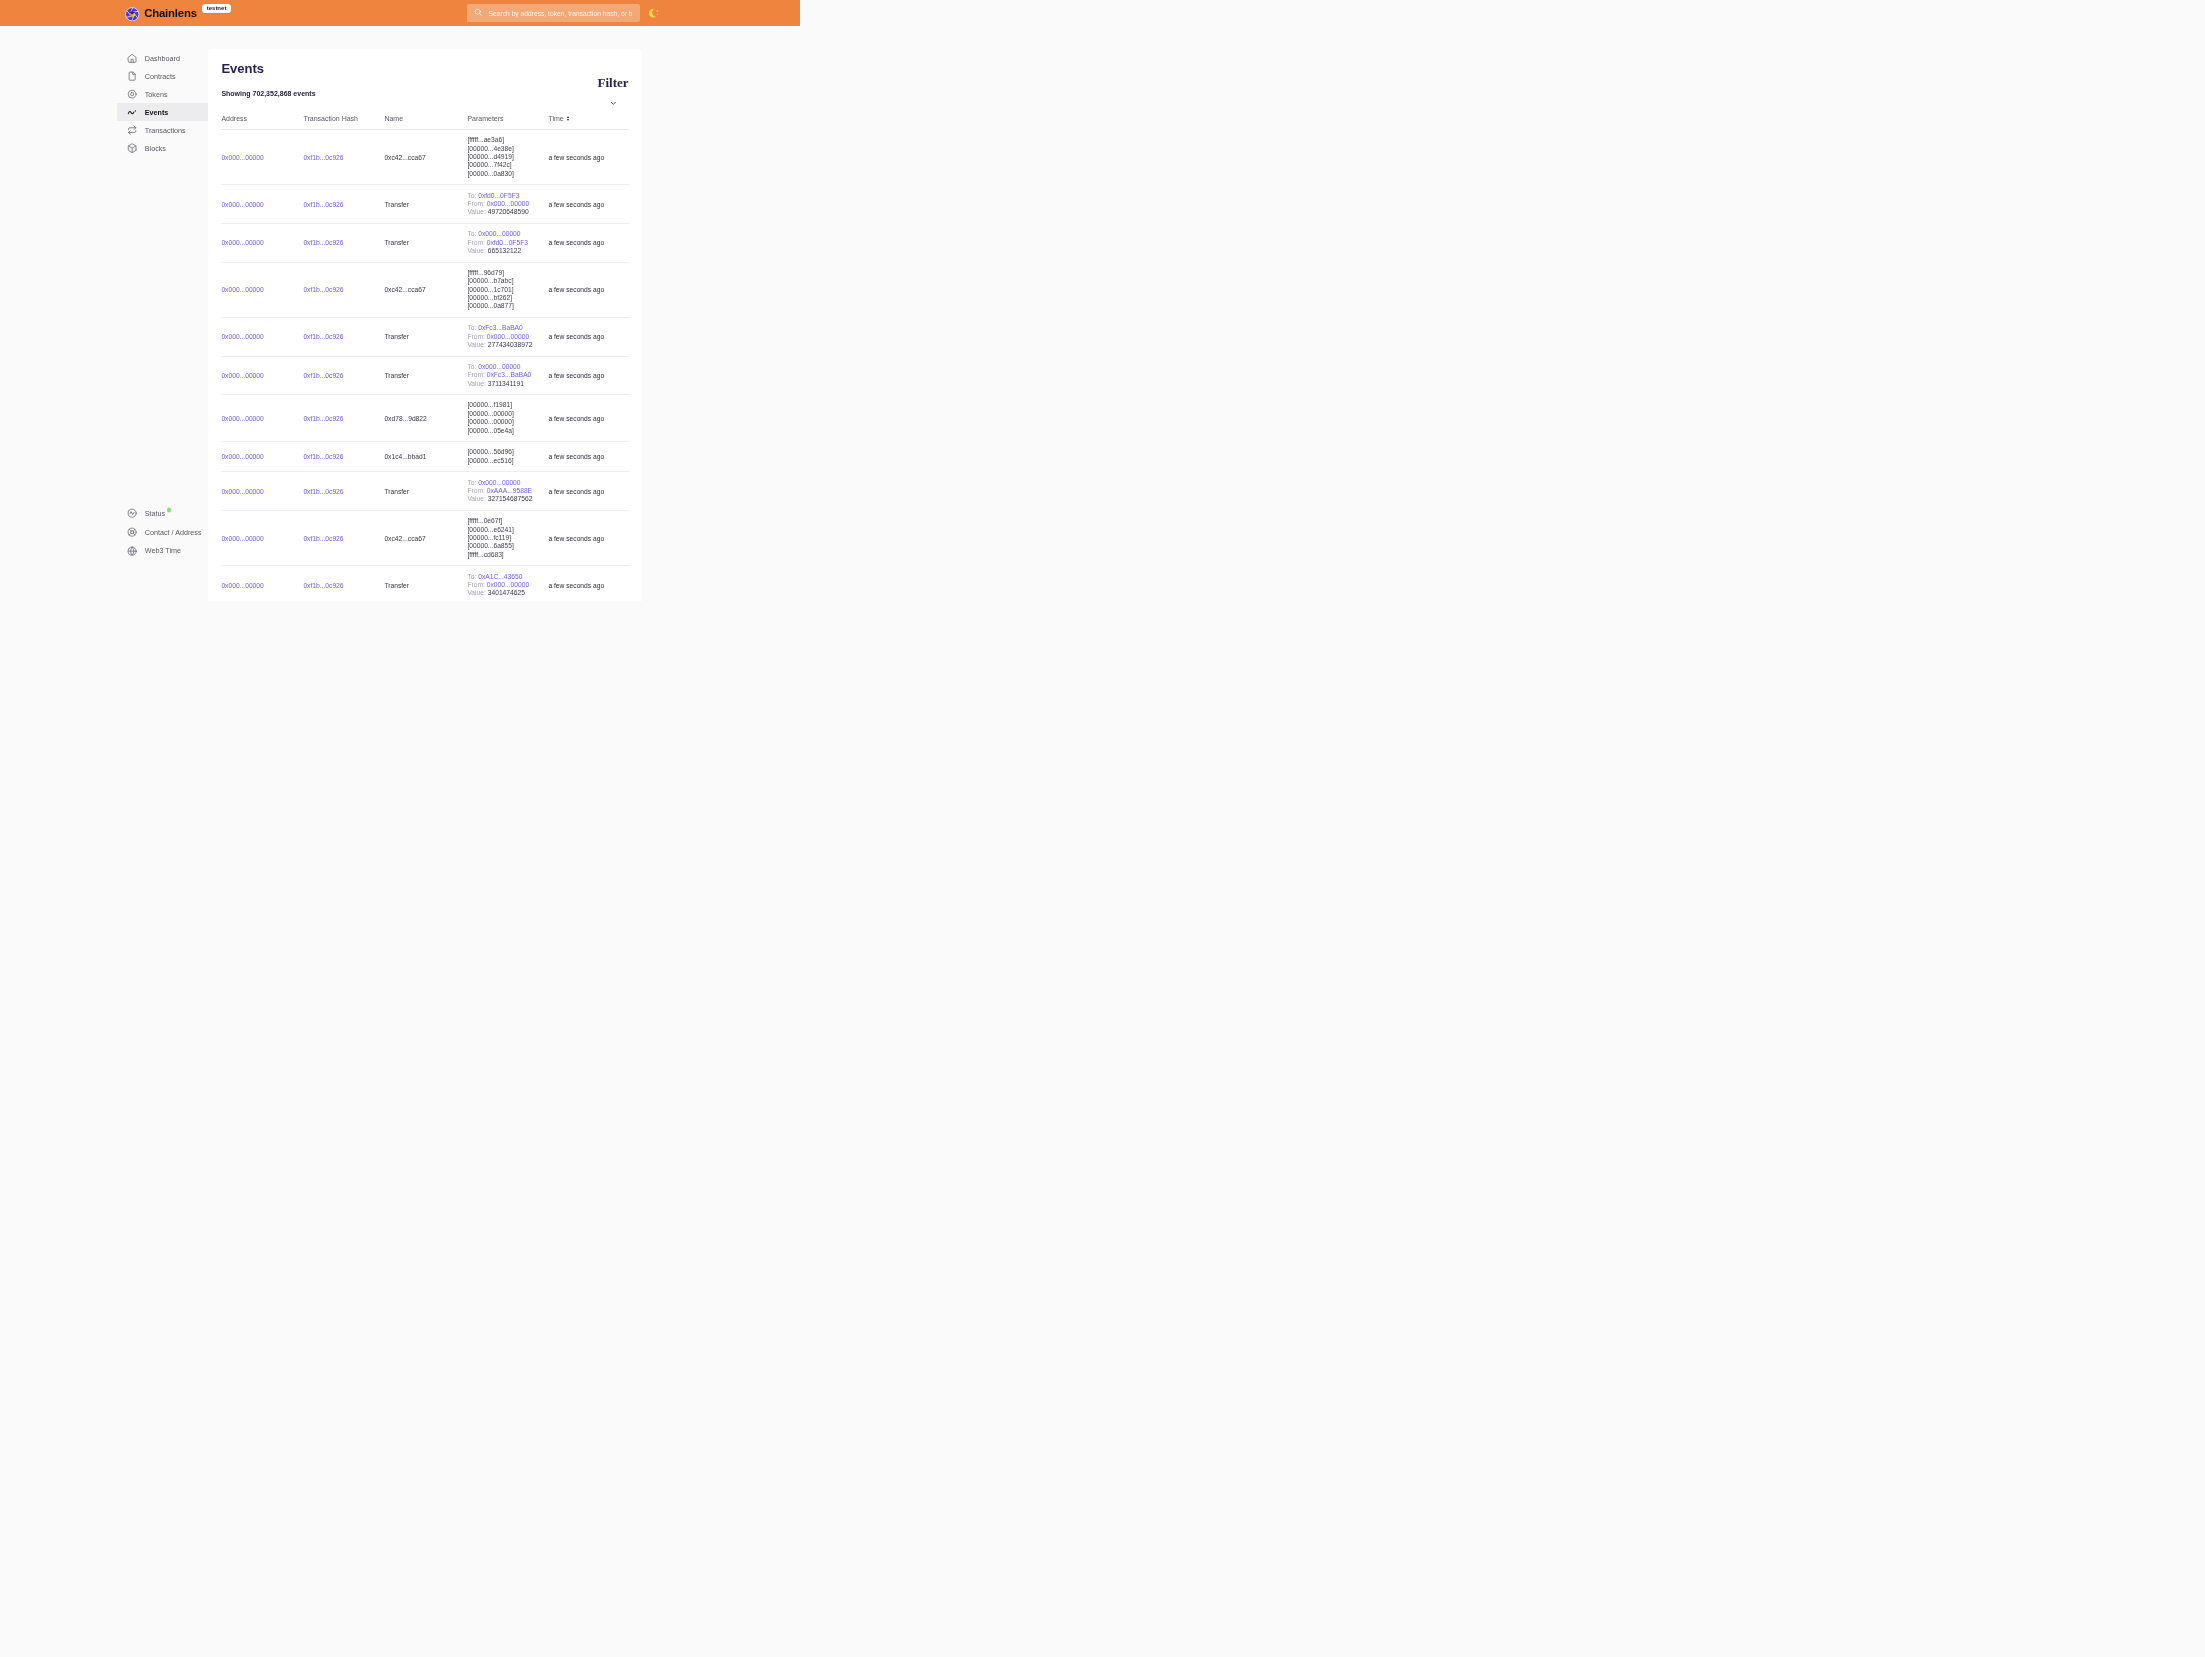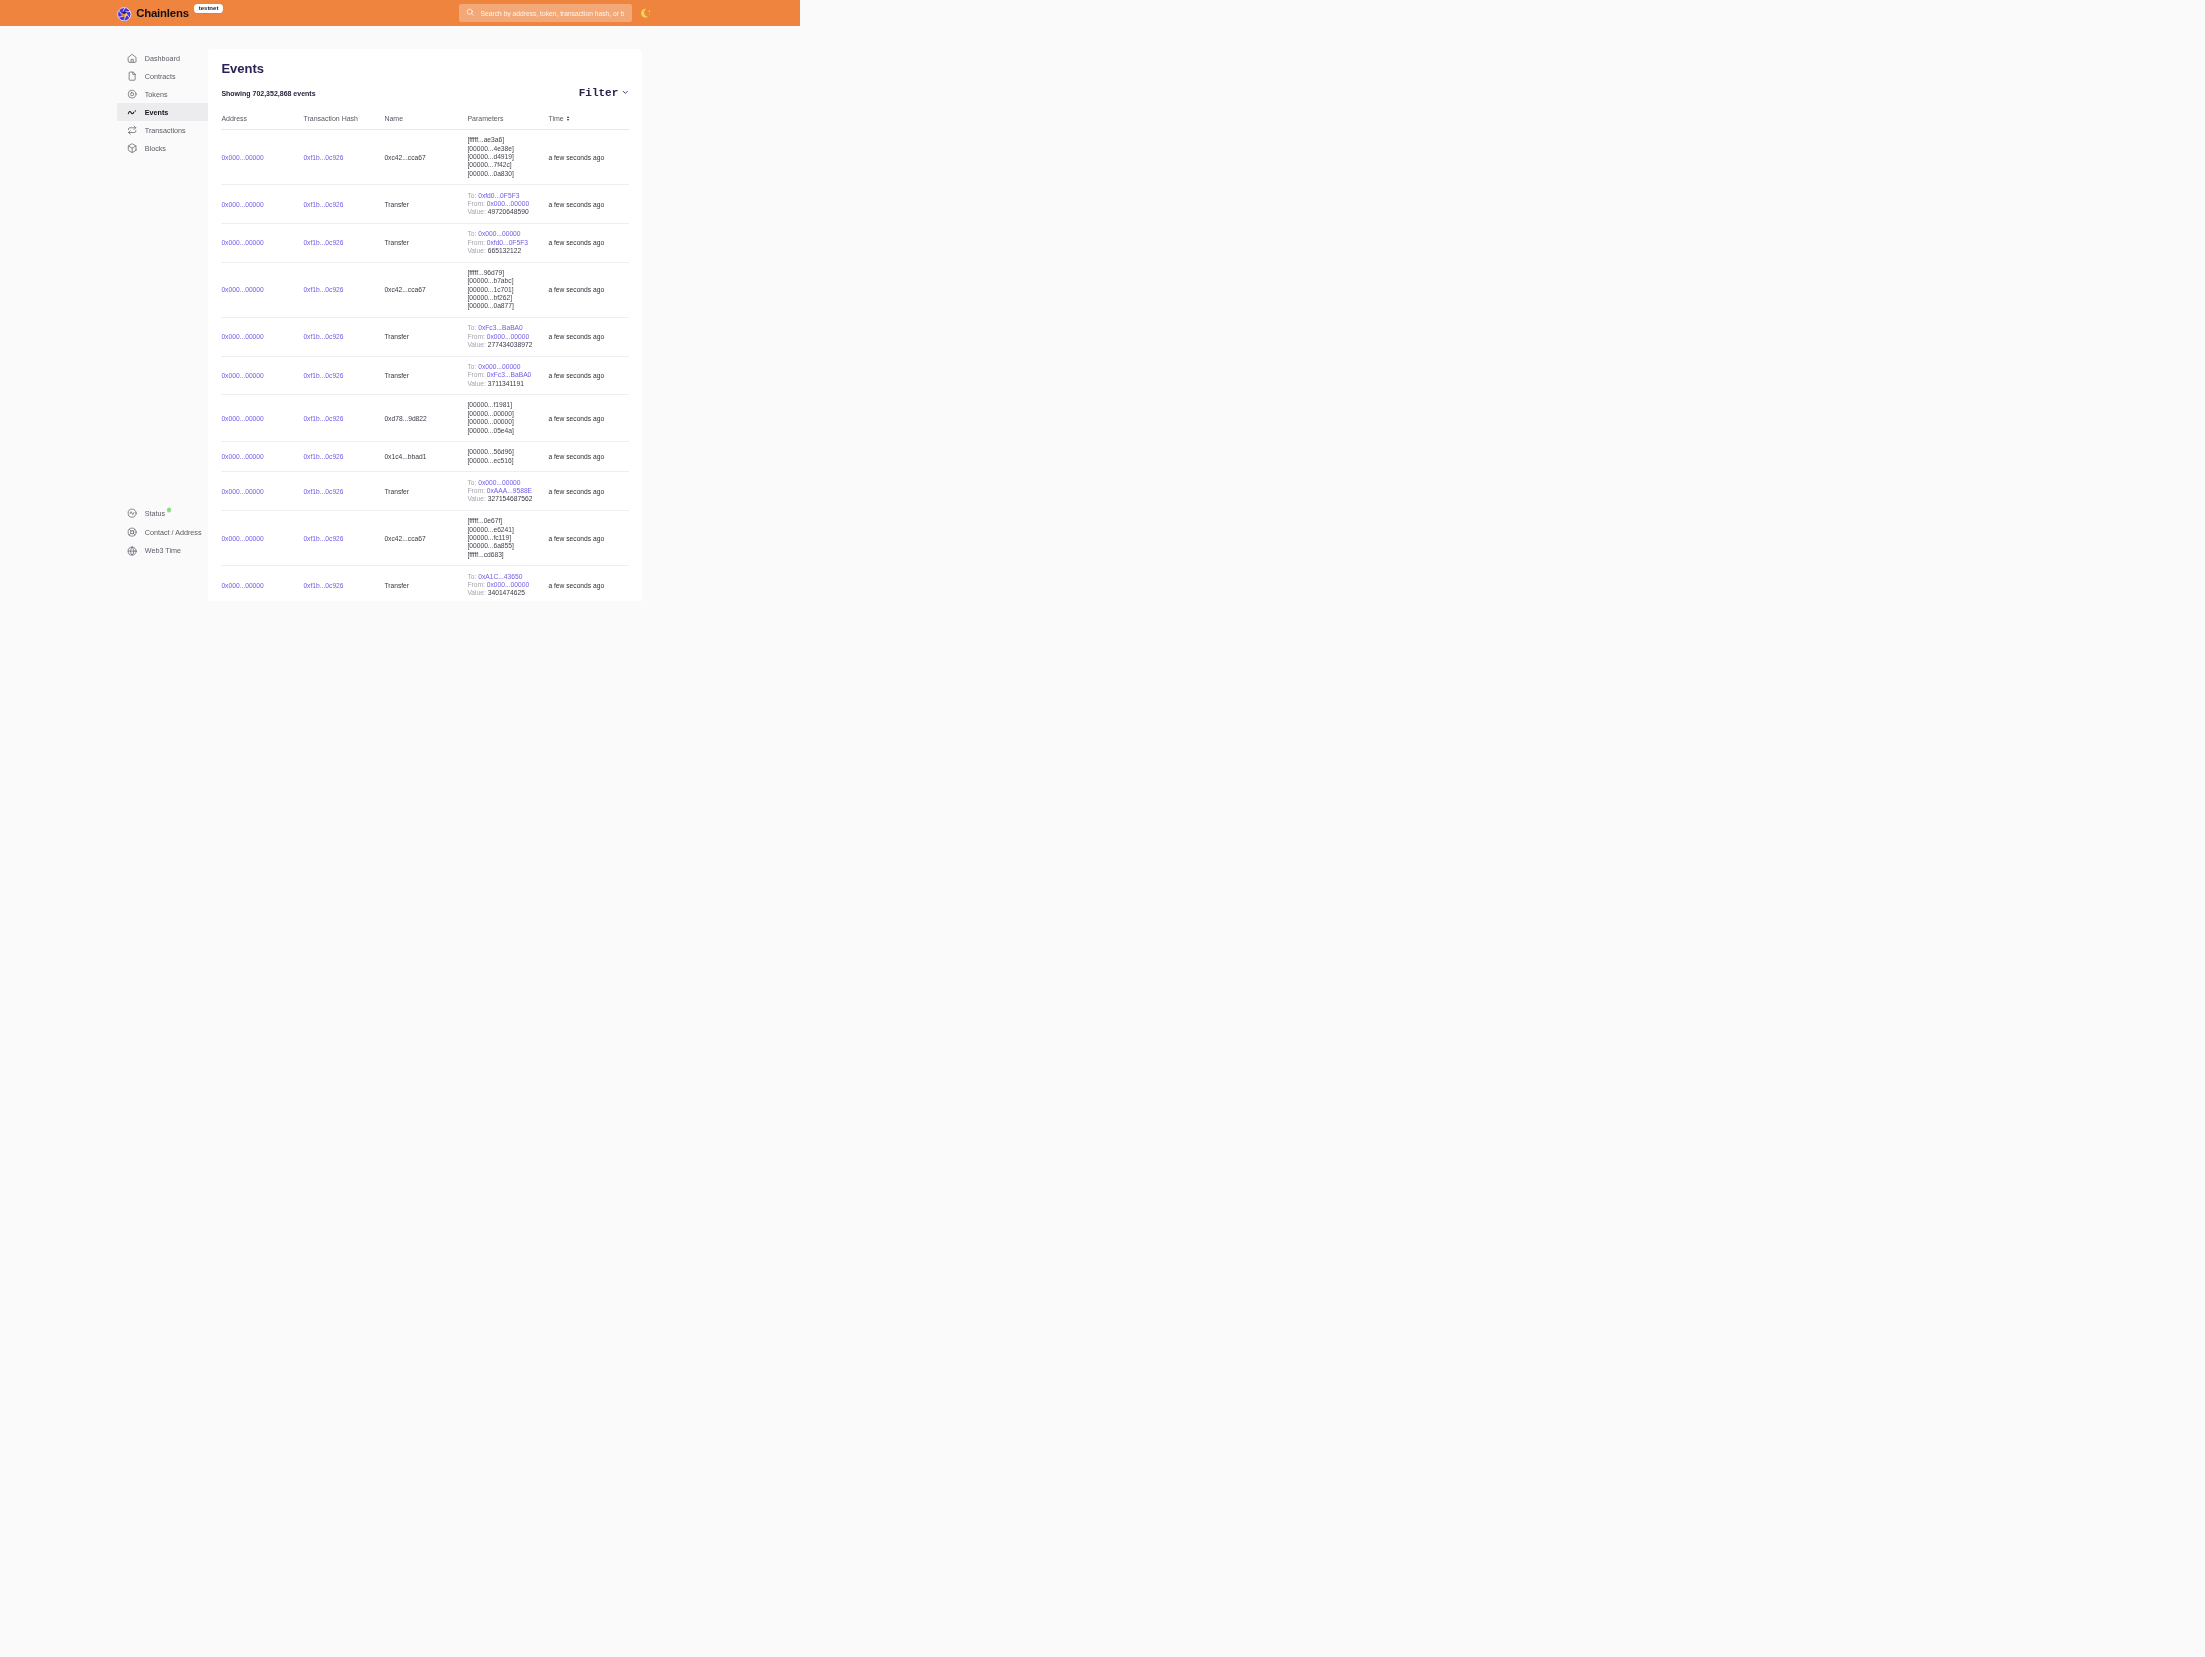--- a/index.html
+++ b/index.html
@@ -4,21 +4,21 @@
 <style>
   * { box-sizing: border-box; }
   html,body { margin:0; padding:0; }
   body {
     width:800px; height:601px; overflow:hidden;
     background: var(--page-bg, #fafafb);
     font-family:"Liberation Sans", sans-serif;
     -webkit-font-smoothing: antialiased;
   }
   
-  .app-header { height:26px; background: var(--header-bg, #ee843d); }
+  .app-header { height:26px; background: var(--header-bg, #ee843d); padding-left: 8px; }
   .hwrap { width:536px; margin-left:117px; height:100%; display:flex; align-items:center; }
   .brand { display:flex; align-items:flex-start; cursor:pointer; }
   .brand .logo { width:14.5px; height:14.5px; margin-top:2.1px; display:block; }
   .brand .logo svg { width:14.5px; height:14.5px; display:block; }
   .brand-name { font-size:11.4px; font-weight:800; color:#101016; margin-left:4.7px; margin-top:2.6px; letter-spacing:-0.2px; }
   .net-badge { background:#fff; color:#23223a; font-size:6px; font-weight:600;
     padding:1.6px 4.7px 2.1px; border-radius:3.6px; margin-left:5.2px; margin-top:-1px;
     box-shadow:0 0.5px 1px rgba(0,0,0,.08); }
   .search-box { margin-left:auto; width:173px; height:18.6px; background:var(--search-bg, rgba(255,255,255,.30));
     border-radius:2.1px; display:flex; align-items:center; padding:0 6.2px; gap:4.7px; }
@@ -45,21 +45,21 @@
   .online-dot { width:4.1px; height:4.1px; border-radius:50%; background:var(--green,#8ade81);
     display:inline-block; margin-left:1.6px; transform:translateY(-3.6px); }
 
   
   .card { width:434px; background:var(--card-bg,#fff); border-radius:4.1px;
     padding:13px 13.4px 20.7px; min-height:579px; }
   .page-title { margin:0; font-size:13px; line-height:13px; font-weight:800; color:var(--title,#2a2253); }
   .subbar { display:flex; justify-content:space-between; align-items:center; margin-top:13px; height:10.3px; }
   .showing { font-size:7px; font-weight:600; color:#201e39; }
   .filter-btn { display:flex; align-items:center; gap:3.6px; background:none; border:none; padding:0;
-    cursor:pointer; font-family:Liberation Mono, monospace; font-size:11px; font-weight:600; color:#262350; }
+    cursor:pointer; font-family:Liberation Serif, serif; font-size:13px; font-weight:600; color:#262350;flex-direction:column; }
   .filter-btn svg { width:6.7px; height:6.7px; }
 
   .grid-cols { display:grid; grid-template-columns:82px 81px 83px 81px 1fr; }
   .thead { margin-top:16.5px; padding-bottom:7.2px; border-bottom:0.5px solid #e9e9ee;
     color:#5b5a64; font-size:7px; }
   .th { display:flex; align-items:center; }
   .sort-ic { display:inline-flex; flex-direction:column; gap:1px; margin-left:3.1px; cursor:pointer; }
   .sort-ic i { display:block; width:0; height:0; border-left:1.9px solid transparent; border-right:1.9px solid transparent; }
   .sort-ic .up { border-bottom:2.4px solid #201e39; }
   .sort-ic .dn { border-top:2.4px solid #201e39; }

